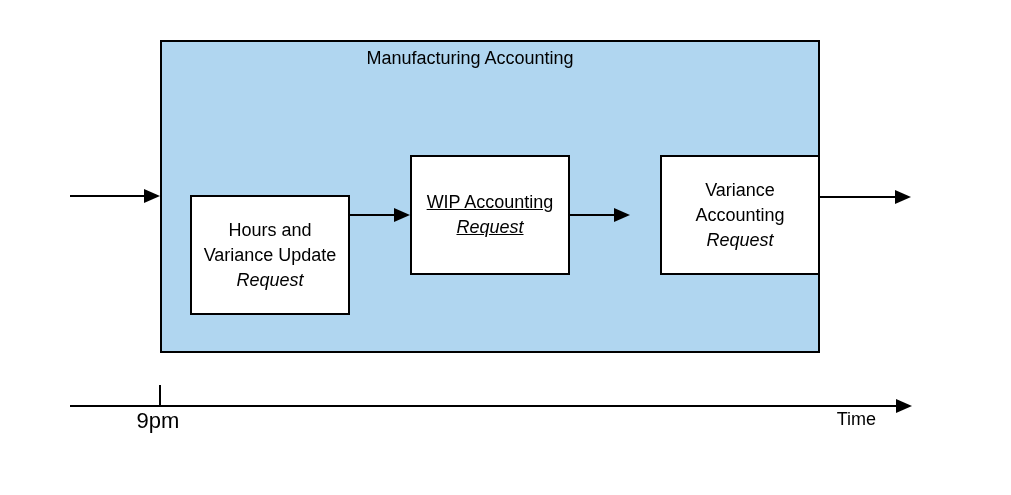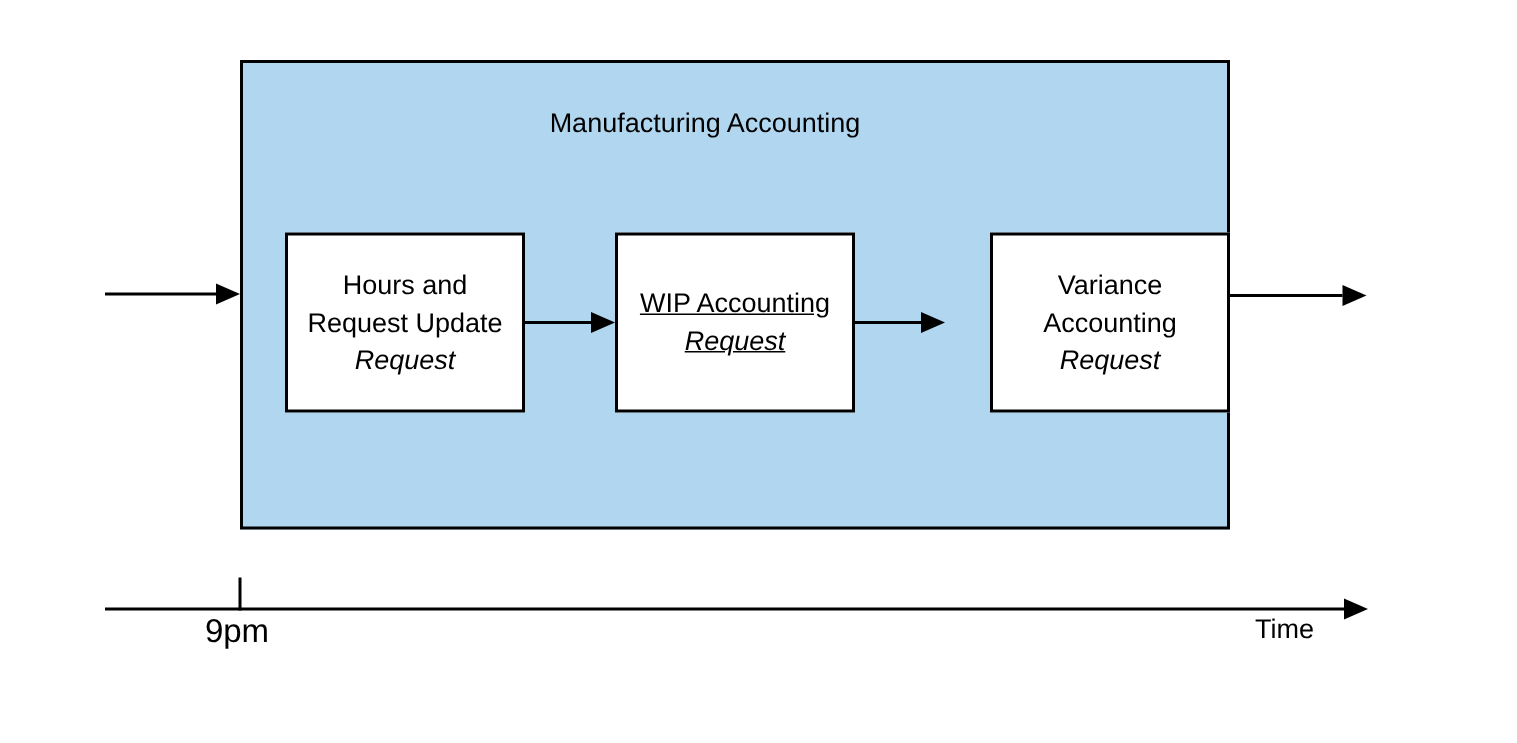--- a/index.html
+++ b/index.html
@@ -16,21 +16,21 @@
   
   .group-box {
     position: absolute;
     left: 160px; top: 40px;
     width: 660px; height: 313px;
     box-sizing: border-box;
     border: 2px solid #000;
     background: #B0D6F0;
   }
   .group-title {
-    padding-top: 28px;
+    padding-top: 4px;
     padding-right: 40px;
     text-align: center;
     font-size: 18px;
     line-height: 25px;
   }
   .italic { font-style: italic; }
 
   
   .process-box {
     position: absolute;
@@ -40,21 +40,21 @@
     border: 2px solid #000;
     background: #ffffff;
     display: flex;
     flex-direction: column;
     justify-content: center;
     align-items: center;
     text-align: center;
     font-size: 18px;
     line-height: 25px;
   }
-  #node-0 { left: 190px; }
+  #node-0 { left: 190px; margin-top: 40px; }
   #node-1 { left: 410px; text-decoration: underline; }
   #node-2 { left: 660px; }
 
   
   .arrow {
     position: absolute;
     height: 14px;
     display: flex;
     align-items: center;
   }
@@ -99,21 +99,21 @@
 <div id="canvas">
 
   <div class="group-box" id="group-box" style="background-color: rgb(176, 214, 240);">
     <div class="group-title">
       <div>Manufacturing Accounting</div>
     </div>
   </div>
 
   <div class="process-box" id="node-0">
     <div>Hours and</div>
-    <div>Request Update</div>
+    <div>Variance Update</div>
     <div class="italic">Request</div>
   </div>
 
   <div class="process-box" id="node-1">
     <div>WIP Accounting</div>
     <div class="italic">Request</div>
   </div>
 
   <div class="process-box" id="node-2">
     <div>Variance</div>

